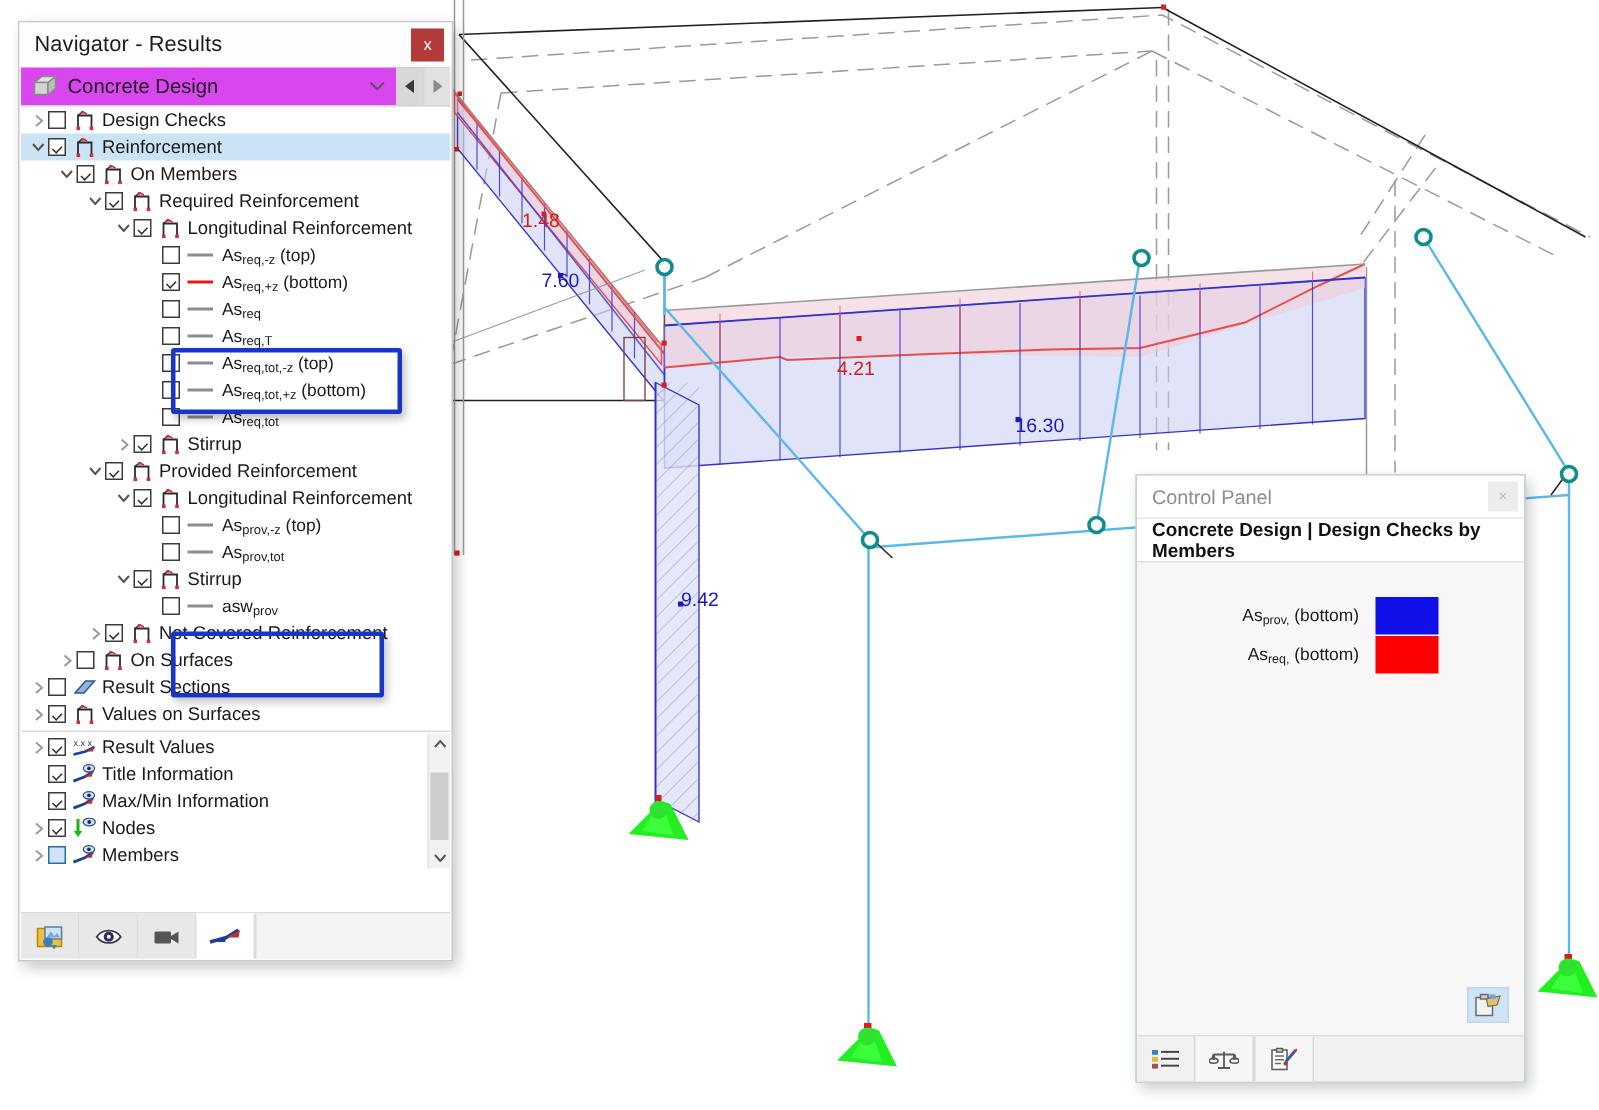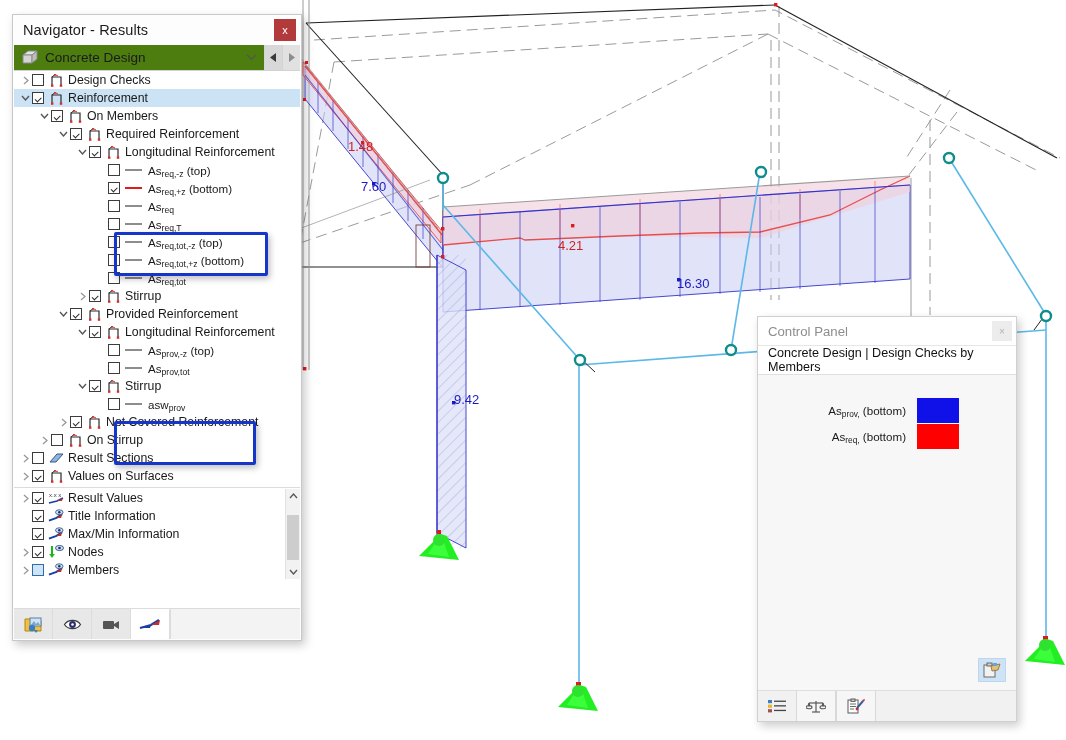--- a/index.html
+++ b/index.html
@@ -27,21 +27,21 @@
     background:#fdfdfd;padding-left:10px;position:relative;text-align:right;
   }
   .nav-title{font-size:14.5px;color:#1c1c1c;letter-spacing:.1px;}
   .nav-close{
     position:absolute;right:5px;top:4px;width:22px;height:22px;
     background:#b33a3a;color:#fff;font-size:11px;
     display:flex;align-items:center;justify-content:center;cursor:default;
   }
   .nav-subbar{
     height:25px;flex:0 0 25px;margin:0 1px;
-    background:#4d7c0f;border-bottom:1px solid #d2d2d2;
+    background:#d946ef;border-bottom:1px solid #d2d2d2;
     display:flex;align-items:center;padding-left:8px;gap:7px;position:relative;
   }
   .nav-subbar .cube{width:16px;height:15px;flex:0 0 16px;}
   .nav-sub-label{font-size:13.5px;color:#1b1b1b;}
   .nav-sub-ctrls{position:absolute;right:0;top:0;height:25px;display:flex;align-items:stretch;}
   .chev-dd{width:26px;display:flex;align-items:center;justify-content:center;}
   .arrowbtn{width:17px;display:flex;align-items:center;justify-content:center;
             background:#e1e1e1;border-left:1px solid #d4d4d4;}
   .arrowbtn.dark{background:#d8d8d8;}
 
@@ -115,21 +115,21 @@
   }
   .cp-title span{font-size:13.2px;color:#8d8d8d;}
   .cp-close{
     position:absolute;right:4px;top:4px;width:20px;height:20px;background:#ececec;
     display:flex;align-items:center;justify-content:center;font-size:10px;color:#b4b4b4;
   }
   .cp-head{
     flex:0 0 28px;height:28px;background:#fff;display:flex;align-items:center;
     padding-left:10px;border-bottom:1px solid #e0e0e0;
   }
-  .cp-head span{font-size:12.6px;color:#111;font-weight:normal;}
+  .cp-head span{font-size:12.6px;color:#111;font-weight:bold;}
   .cp-body{flex:1 1 auto;background:#f7f7f7;position:relative;padding-top:22px;}
   .legend-row{display:flex;align-items:center;height:26px;}
   .legend-label{
     width:148px;text-align:right;padding-right:11px;font-size:11.6px;color:#1a1a1a;
   }
   .legend-label sub{font-size:8.3px;vertical-align:baseline;position:relative;top:2px;}
   .legend-sw{width:42px;height:25px;}
   .cp-copy{
     position:absolute;right:10px;bottom:8px;width:26px;height:22px;
     background:#cfe3f7;border:1px solid #bcd6ef;
@@ -649,21 +649,21 @@
       <span class="ticon">
             <svg width="15" height="13" viewBox="0 0 15 13">
     <path d="M3,11 L3,3 L12,3 L12,11" stroke="#2b2b2b" stroke-width="1.2" fill="none"></path>
     <path d="M3,3 L6,0.5" stroke="#2b2b2b" stroke-width="1"></path>
     <path d="M6,0.5 L9,2" stroke="#c03030" stroke-width="1"></path>
     <rect x="2" y="10.4" width="2.4" height="2.4" fill="#d03030"></rect>
     <rect x="10.8" y="10.4" width="2.4" height="2.4" fill="#d03030"></rect>
     <rect x="5" y="0" width="1.8" height="1.8" fill="#d03030"></rect>
   </svg>
           </span>
-      <span class="tlabel">On Stirrup</span>
+      <span class="tlabel">On Surfaces</span>
     </div>
         <div class="trow">
       <span style="display:inline-block;width:5px;flex:0 0 5px;"></span>
       <span class="twist">
       <svg width="6" height="9" viewBox="0 0 6 9">
               <path d="M1,1 L5,4.5 L1,8" stroke="#9a9a9a" stroke-width="1.35" fill="none"></path>
             </svg>
           </span>
       <span class="cb"></span>
       <span class="ticon">

